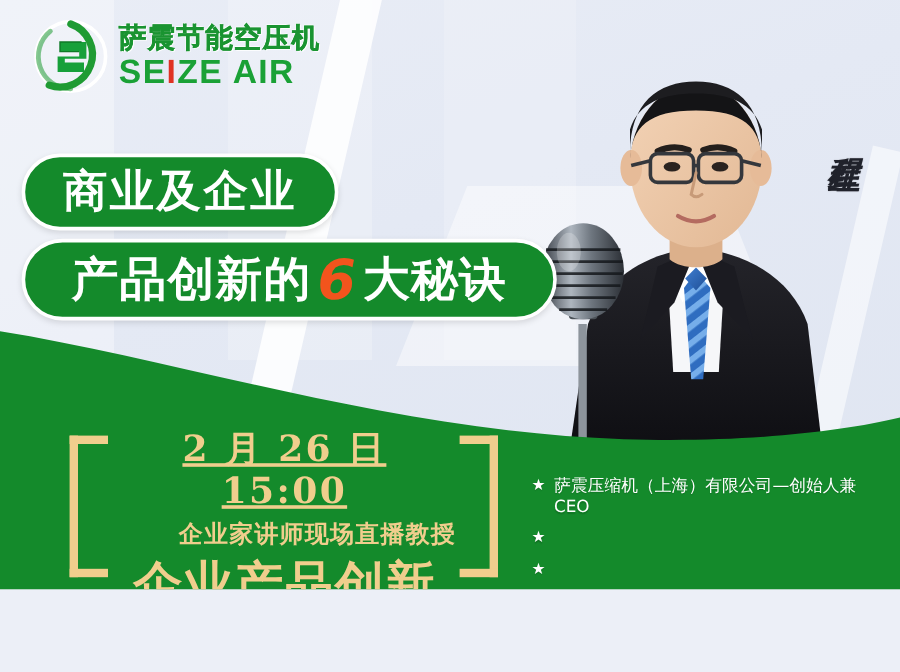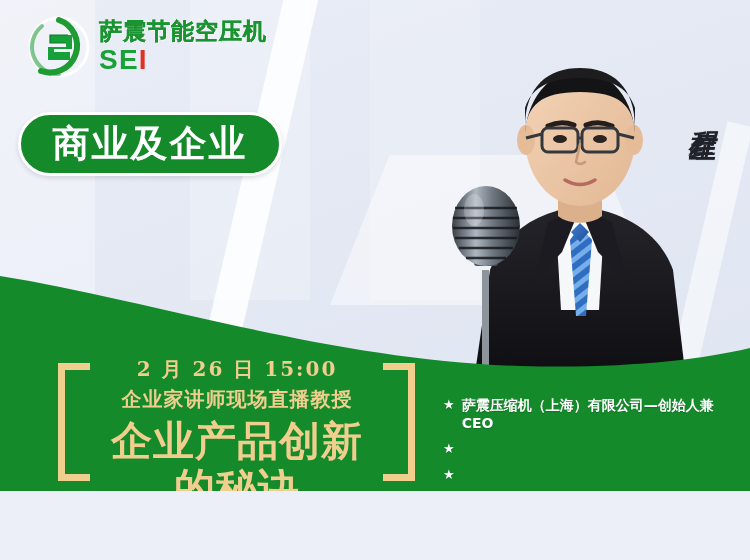--- a/index.html
+++ b/index.html
@@ -63,21 +63,21 @@
   .logo-en .red{color:#e03223;}
   
   .pill{
     position:absolute;display:inline-flex;align-items:center;justify-content:center;
     background:#148A2B;border-radius:34px;
     border:3px solid #ffffff;
     box-shadow:0 2px 5px rgba(0,0,0,0.13);
     color:#ffffff;font-weight:700;
     font-family:"DejaVu Sans","Liberation Sans",sans-serif;
   }
-  .pill-1{left:18px;top:112px;width:258px;height:58px;font-size:37px;letter-spacing:2px;}
+  .pill-1{left:18px;top:128px;width:258px;height:58px;font-size:37px;letter-spacing:2px;}
   .pill-2{left:18px;top:199px;width:440px;height:62px;font-size:39px;letter-spacing:1px;}
   .pill-2 .num{
     color:#f2541d;font-size:46px;font-weight:800;font-style:italic;
     padding:0 5px;line-height:1;
   }
   
   .green-area{position:absolute;left:0;top:0;width:750px;height:560px;pointer-events:none;}
   .green-area svg{display:block;width:100%;height:100%;}
   
   .event{position:absolute;left:58px;top:358px;width:355px;height:130px;}
@@ -91,33 +91,33 @@
   .brk-l .t{left:0;}
   .brk-l .b{left:0;}
   .brk-r{right:-2px;top:5px;}
   .brk-r .v{right:0;}
   .brk-r .t{right:0;}
   .brk-r .b{right:0;}
   .event-lines{
     position:absolute;left:36px;top:0;width:286px;text-align:center;
     color:#f0ce8d;font-family:"DejaVu Serif","Liberation Serif",serif;
   }
-  .ev-date{font-size:20px;font-weight:700;letter-spacing:2px;line-height:1.15;}
-  .ev-sub{font-size:20px;font-weight:700;letter-spacing:1px;margin-top:6px;line-height:1.2;}
+  .ev-date{font-size:30px;font-weight:700;letter-spacing:2px;line-height:1.15;text-decoration:underline;}
+  .ev-sub{font-size:20px;font-weight:700;letter-spacing:1px;margin-top:6px;line-height:1.2;text-align:right;}
   .ev-main{font-size:41px;font-weight:700;letter-spacing:1px;margin-top:7px;line-height:1.15;}
   
   .creds{position:absolute;left:443px;top:397px;width:300px;}
   .cred{
     display:flex;align-items:flex-start;gap:7px;
     color:#ffffff;font-size:14px;line-height:1.25;margin-bottom:9px;
     font-family:"DejaVu Sans","Liberation Sans",sans-serif;
     text-shadow:0 1px 1px rgba(0,0,0,0.18);
   }
   .cred .star{font-size:13px;line-height:1.3;flex:0 0 auto;}
-  .cred .txt{font-weight:700;}
+  .cred .txt{font-weight:400;}
 </style>
 </head>
 <body>
 
 <div id="banner">
 
   <div class="bg-panel bg-p1"></div>
   <div class="bg-panel bg-p2"></div>
   <div class="bg-panel bg-p3"></div>
   <div class="bg-soft"></div>
@@ -221,25 +221,31 @@
         <path d="M31 58 A27 27 0 0 1 14 10" fill="none" stroke="#1f9b33" stroke-width="4" stroke-linecap="round" opacity="0.55"></path>
         <path d="M40 19 L22 19 L22 27 L38 27 L38 31 L20 31 L20 44 L42 44 L42 36 L26 36 L26 33 L44 33 L44 19 Z" fill="#17a03a"></path>
         <path d="M40 19 L22 19 L22 27 L38 27" fill="none" stroke="#0f7a27" stroke-width="1.2"></path>
       </svg>
     </div>
     <div class="logo-txt">
       <div class="logo-cn">萨震节能空压机</div>
       <div class="logo-en">
         <span>SE</span>
           <span class="red">I</span>
+          <span>ZE AIR</span>
       </div>
     </div>
   </div>
 
   <div class="pill pill-1">商业及企业</div>
+  <div class="pill pill-2">
+    <span>产品创新的</span>
+    <span class="num">6</span>
+    <span>大秘诀</span>
+  </div>
 
   <div class="green-area">
     <svg viewBox="0 0 750 560" xmlns="http://www.w3.org/2000/svg" preserveAspectRatio="none">
       <path d="M0 276 C150 300 330 360 520 366 C620 369 700 360 750 348 L750 560 L0 560 Z" fill="#148A2B"></path>
     </svg>
   </div>
 
   <div class="event">
     <div class="brk brk-l">
       <span class="v"></span>

